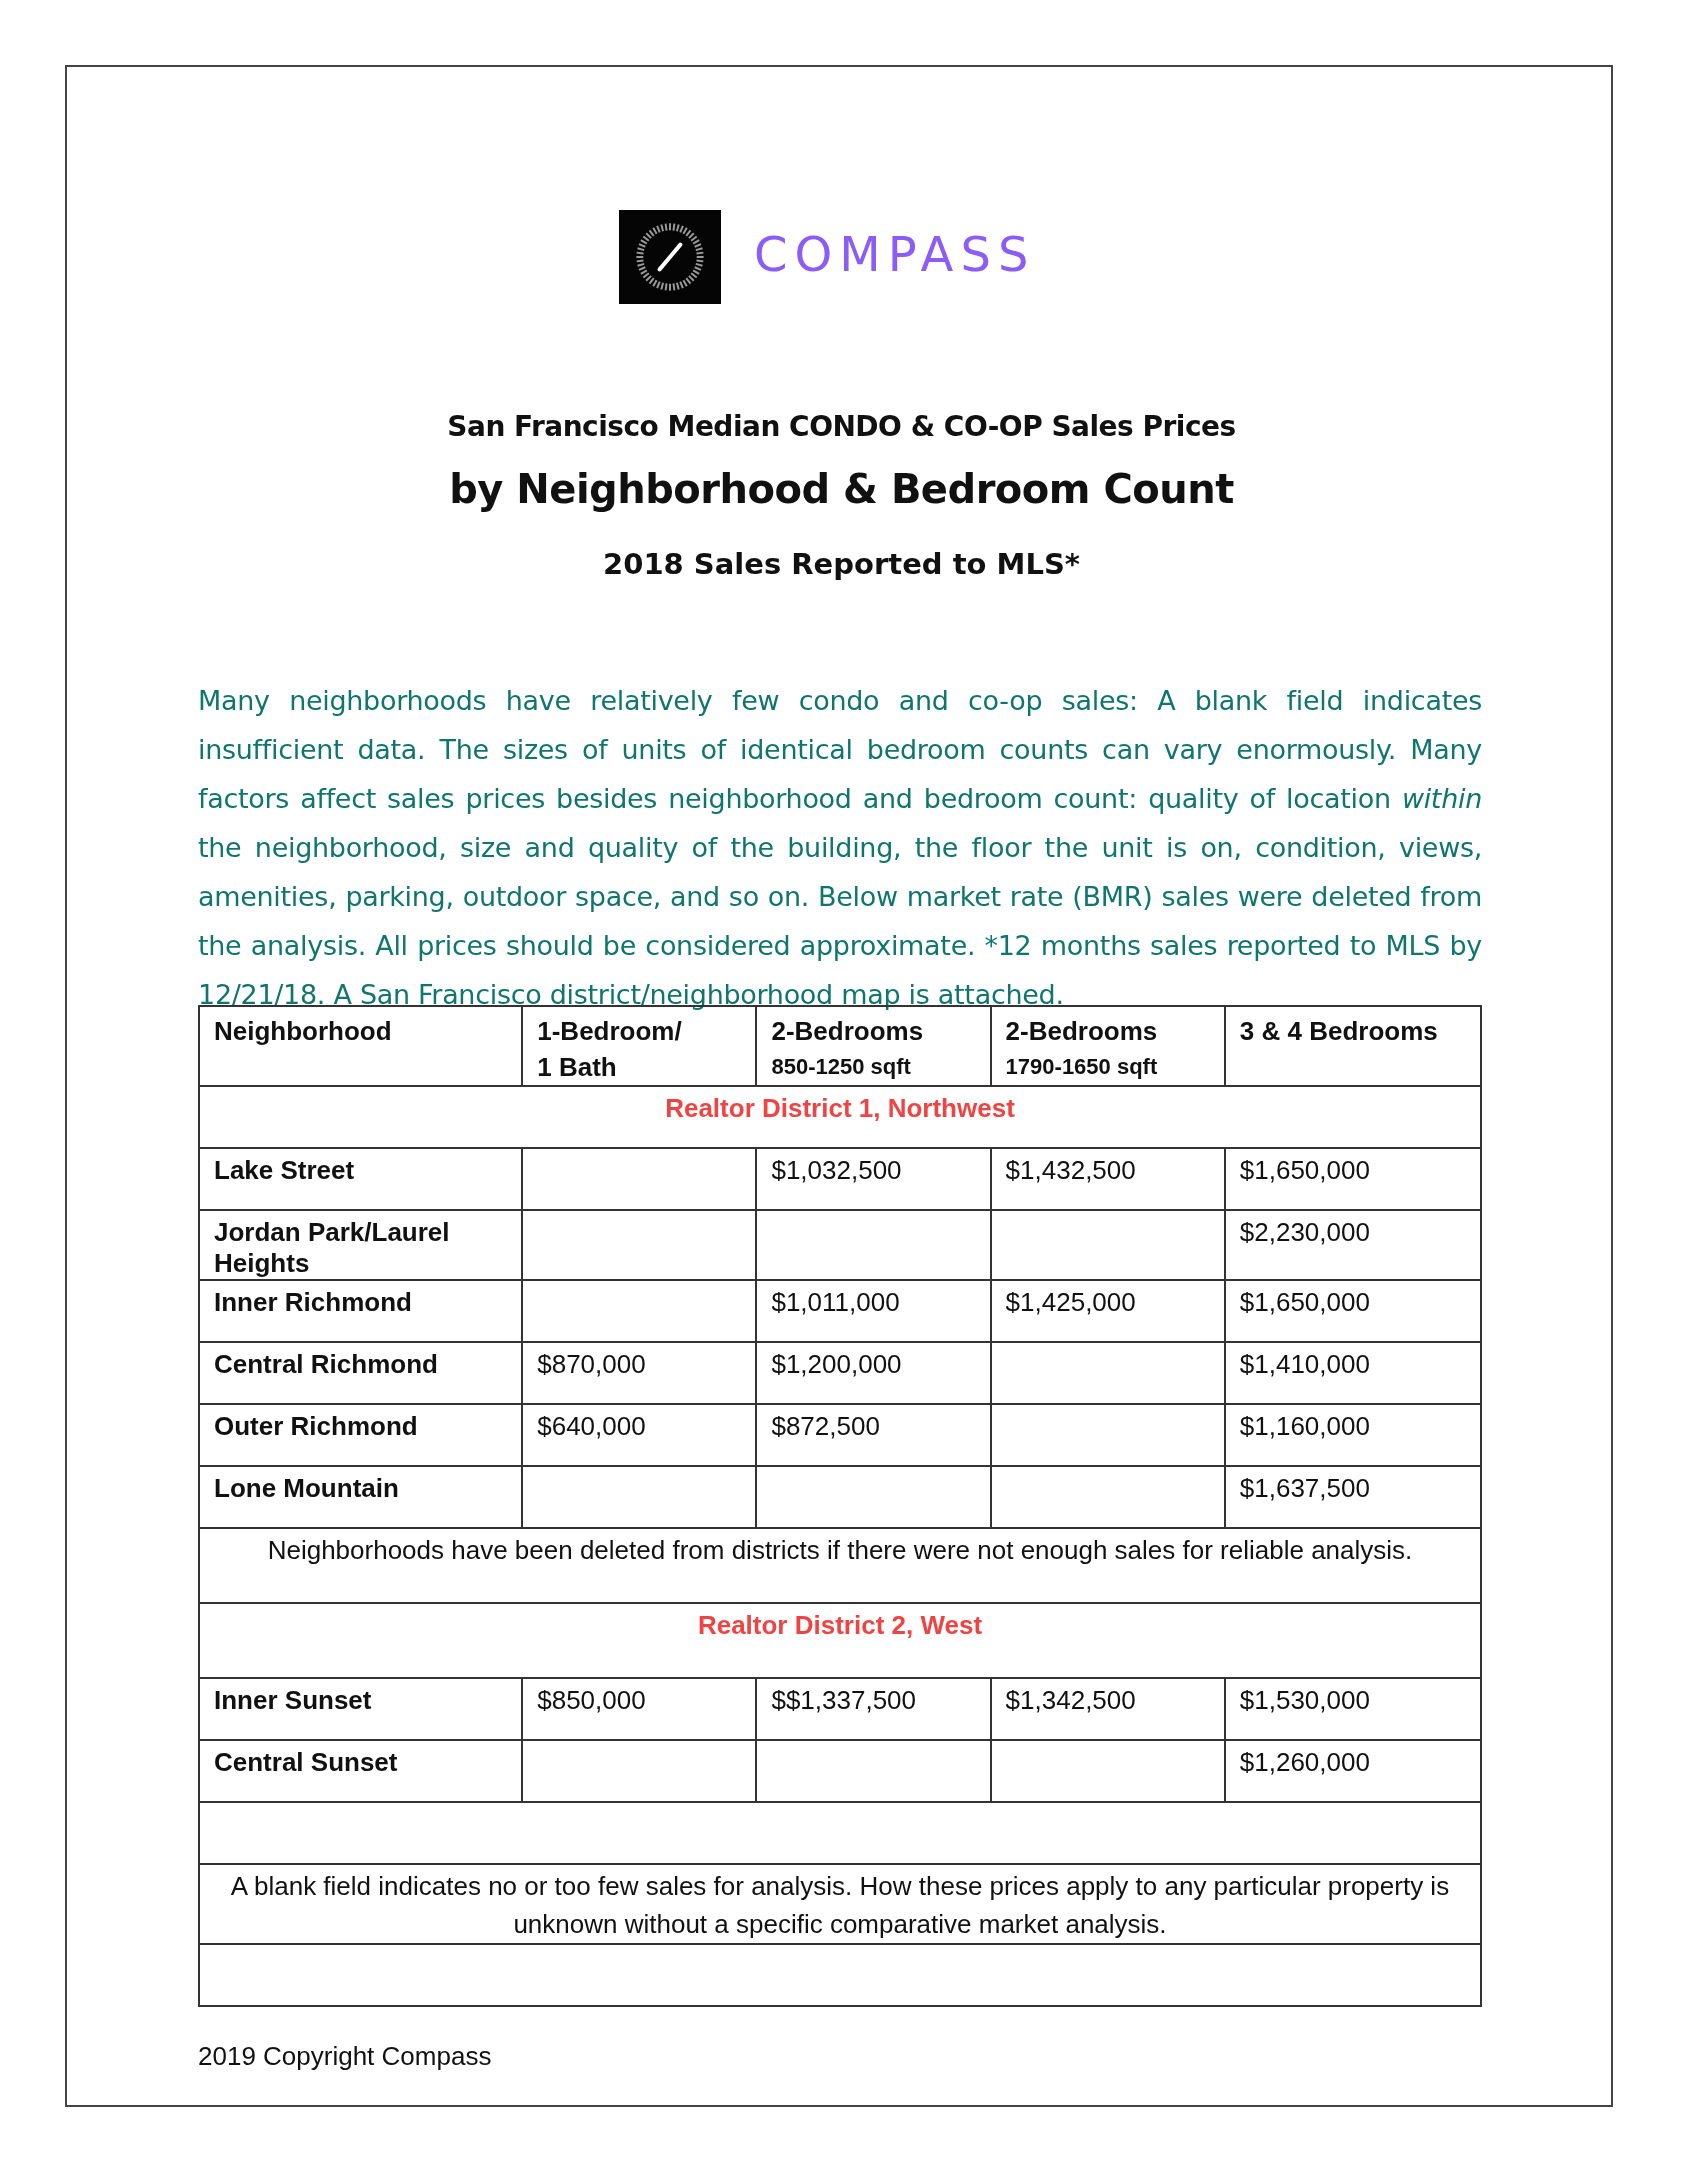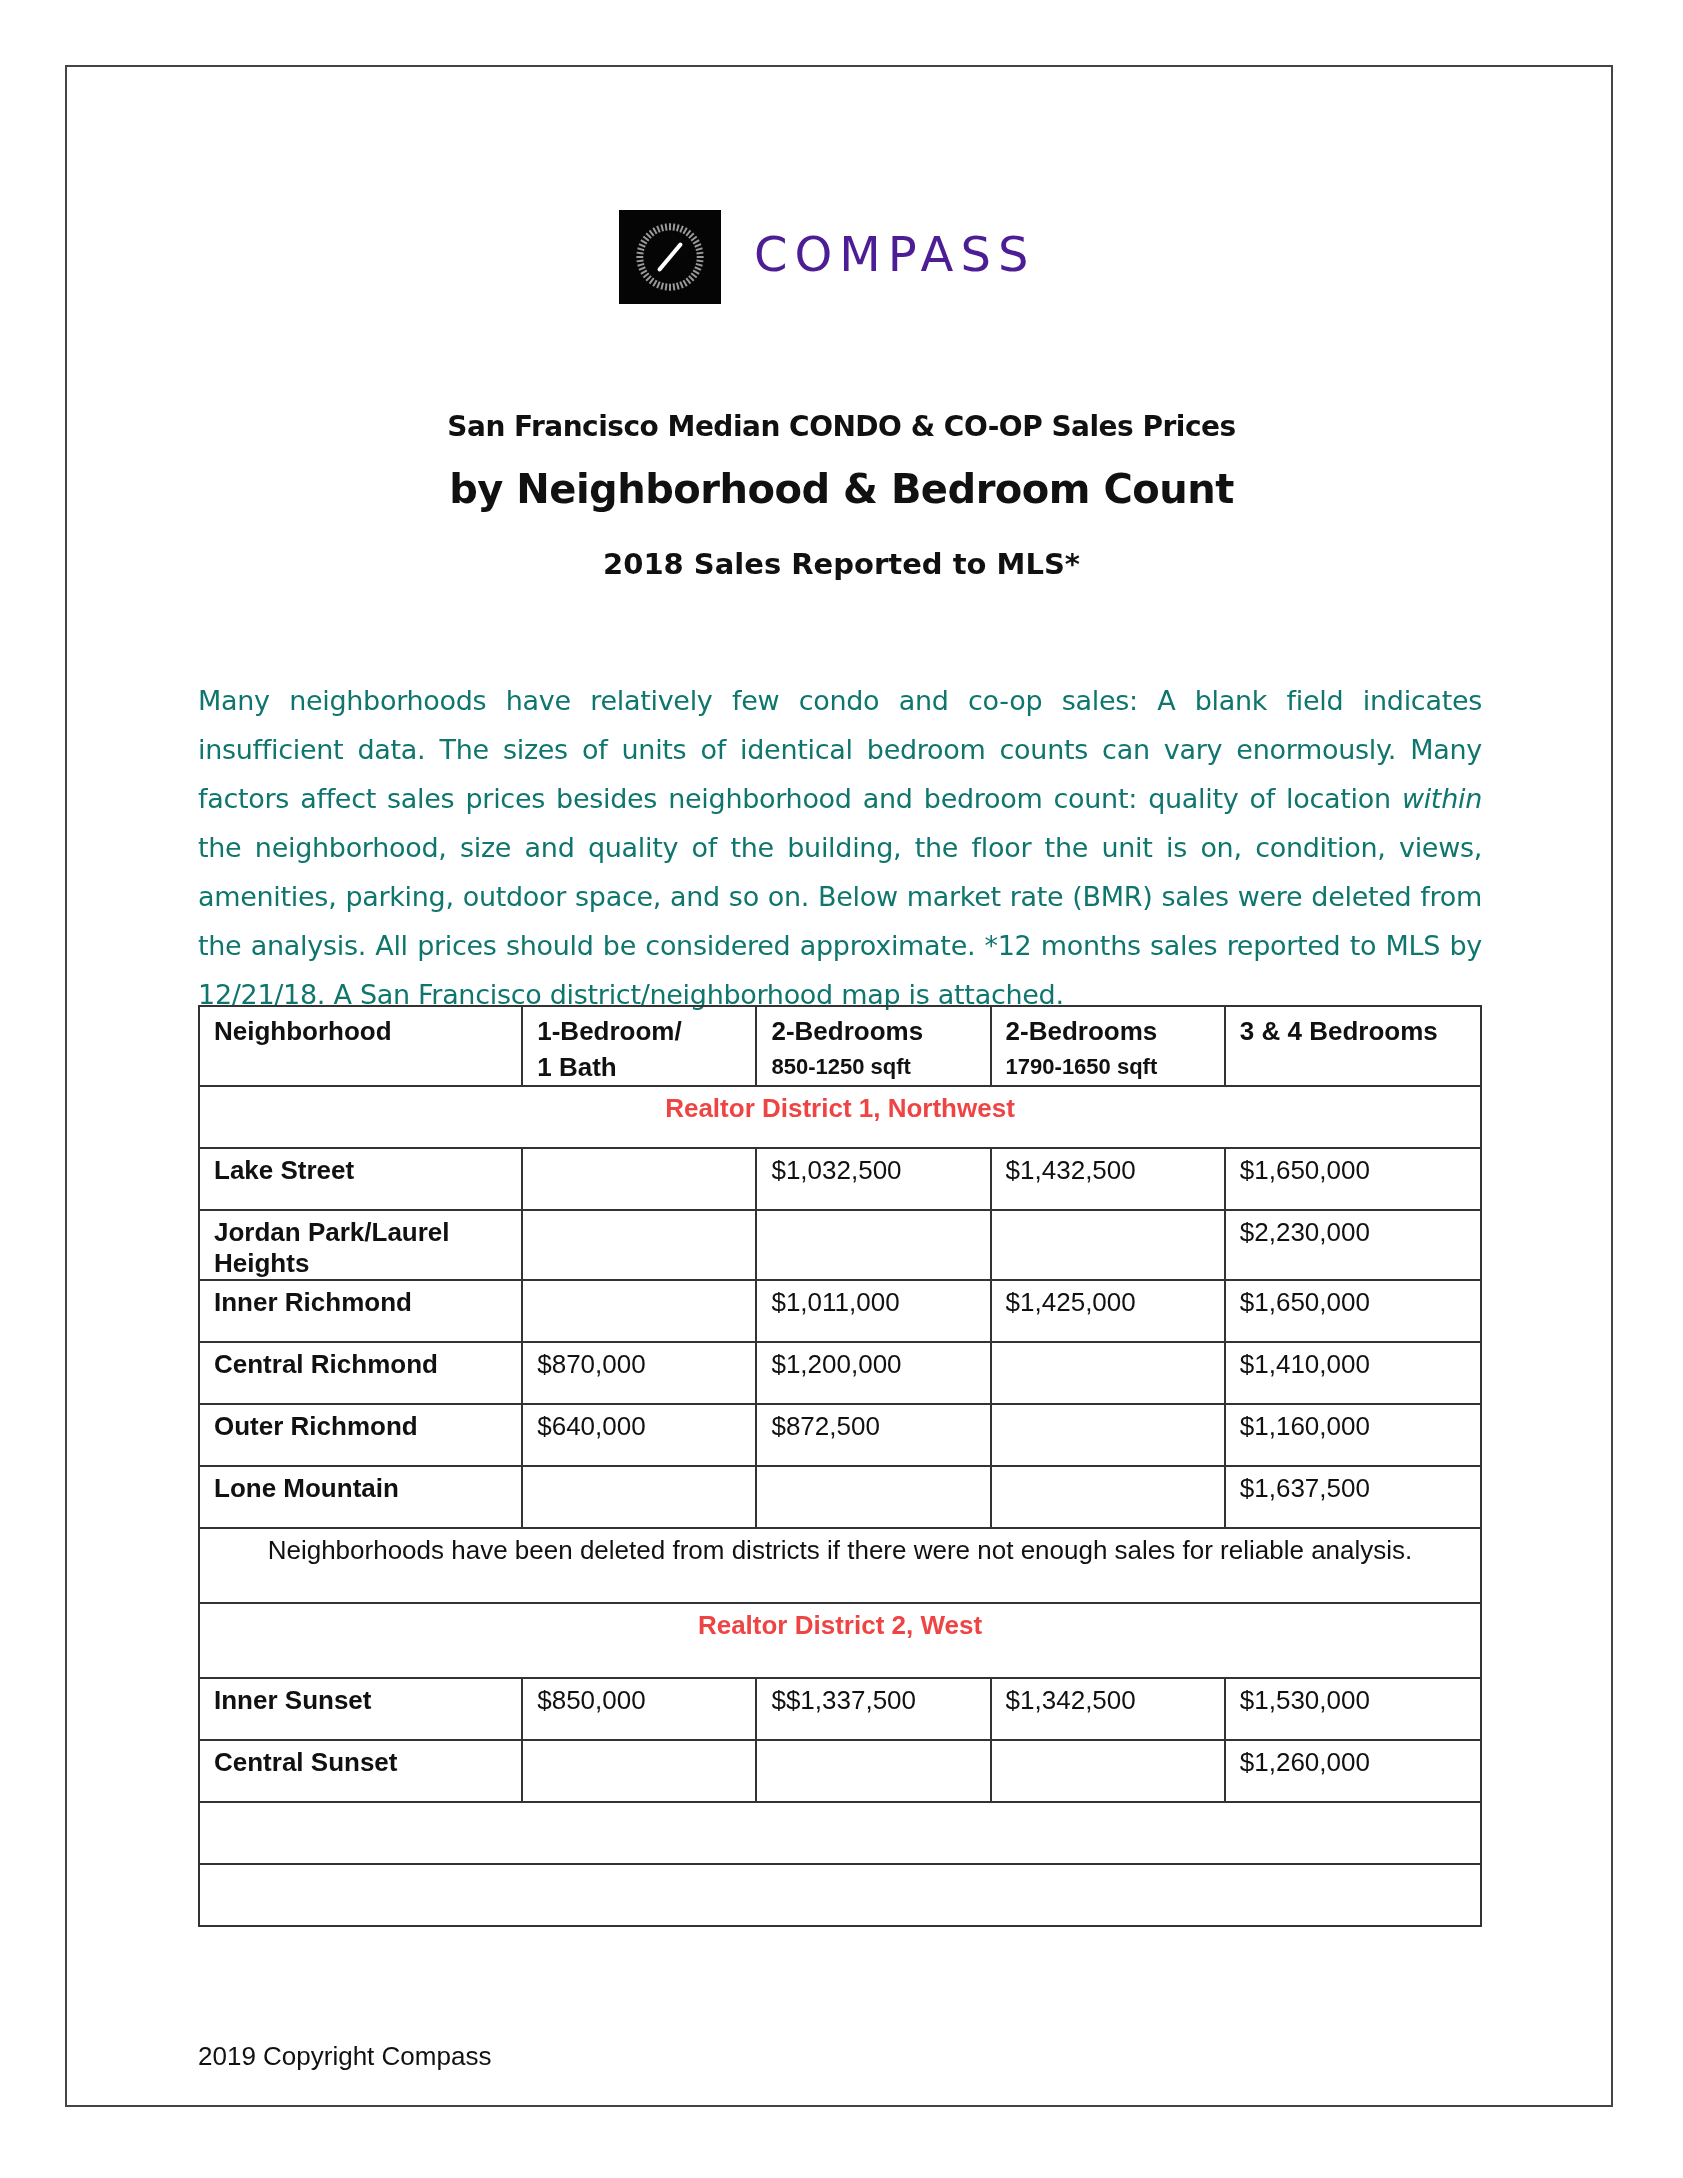--- a/index.html
+++ b/index.html
@@ -1,19 +1,19 @@
 <!DOCTYPE html>
 <html><head>
 <meta charset="utf-8">
 <style>
   html, body { margin:0; padding:0; background:#ffffff; }
   body { width:1683px; height:2178px; position:relative; font-family:"Liberation Sans", sans-serif; color:#111; }
   .page-border { position:absolute; left:65px; top:65px; width:1548px; height:2042px; border:2px solid #444; box-sizing:border-box; }
   .logo-box { position:absolute; left:619px; top:210px; width:102px; height:94px; background:#050505; }
-  .logo-wordmark { position:absolute; left:754px; top:226px; font-family:"DejaVu Sans", sans-serif; font-size:48px; letter-spacing:7px; color:#4c1d95; font-weight:normal; }
+  .logo-wordmark { position:absolute; left:754px; top:226px; font-family:"DejaVu Sans", sans-serif; font-size:48px; letter-spacing:7px; color:#8b5cf6; font-weight:normal; }
   .title { position:absolute; left:0; width:1683px; text-align:center; font-family:"DejaVu Sans", sans-serif; font-weight:bold; color:#111; }
   .t1 { top:410px; font-size:28px; letter-spacing:-0.5px; }
   .t2 { top:466px; font-size:40px; letter-spacing:-0.5px; }
   .t3 { top:547px; font-size:29px; }
   .intro { position:absolute; left:198px; top:649px; width:1284px; font-family:"DejaVu Sans", sans-serif; font-size:27px; line-height:49px; text-align:justify; color:#0f766e; letter-spacing:-0.3px; }
   .intro em { font-style:italic; }
   table.prices { position:absolute; left:198px; top:1005px; width:1284px; border-collapse:collapse; font-family:"Liberation Sans", sans-serif; font-size:26px; table-layout:fixed; }
   table.prices td, table.prices th { border:2px solid #333; vertical-align:top; padding:6px 14px 0 14px; text-align:left; }
   table.prices th { font-weight:bold; font-size:26px; height:69px; line-height:36px; }
   th.center { text-align:center; }
@@ -174,20 +174,23 @@
     <tr class="data">
       <td class="name">Central Sunset</td>
       <td></td>
       <td></td>
       <td></td>
       <td>$1,260,000</td>
     </tr>
     <tr class="blank">
       <td colspan="5"></td>
     </tr>
+    <tr class="footnote">
+      <td colspan="5">A blank field indicates no or too few sales for analysis. How these prices apply to any particular property is unknown without a specific comparative market analysis.</td>
+    </tr>
     <tr class="blank">
       <td colspan="5"></td>
     </tr>
   </tbody>
 </table>
 
 <div class="copyright">2019 Copyright Compass</div>
 
 
 </body></html>

